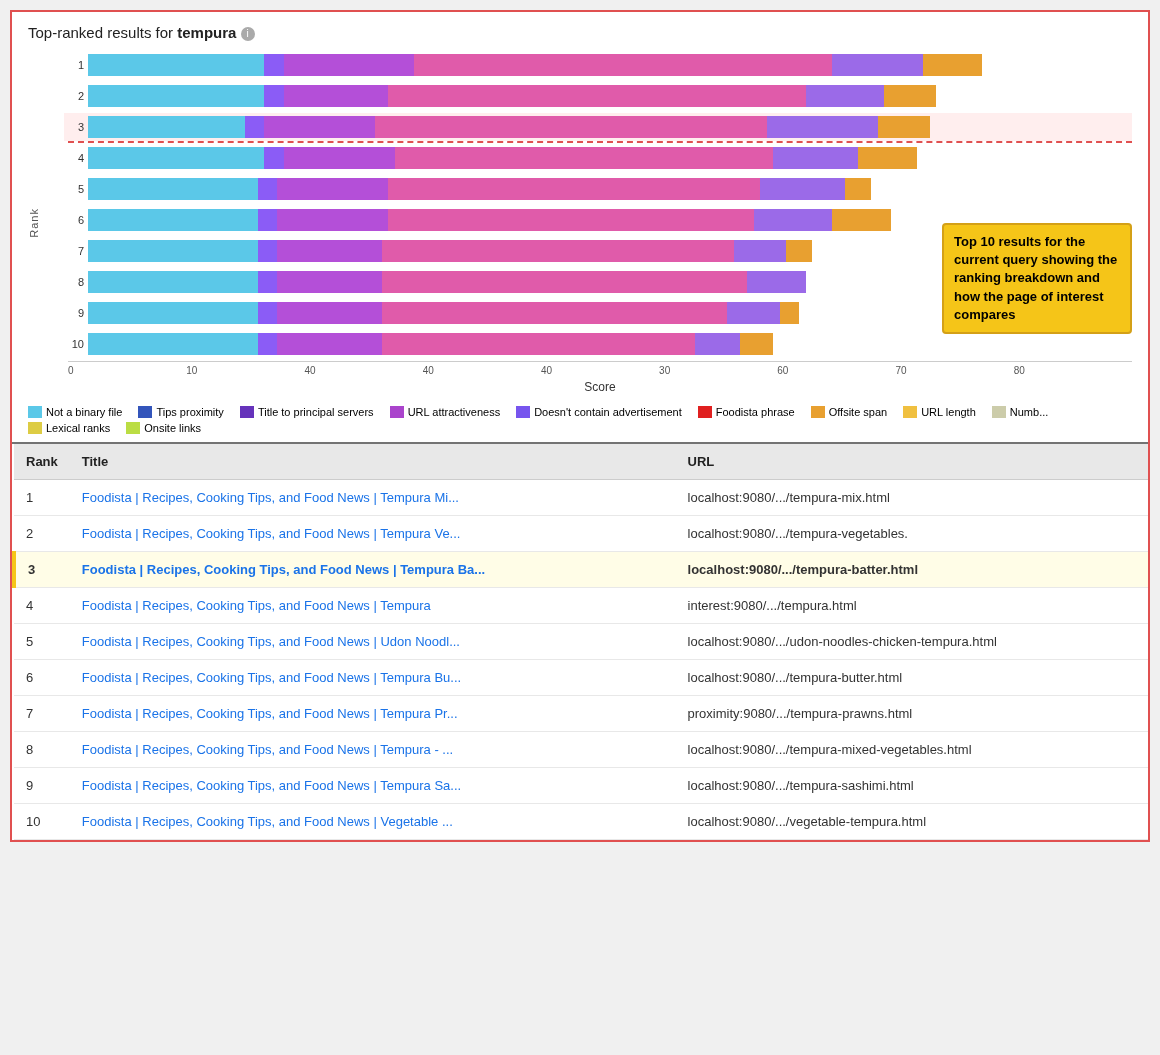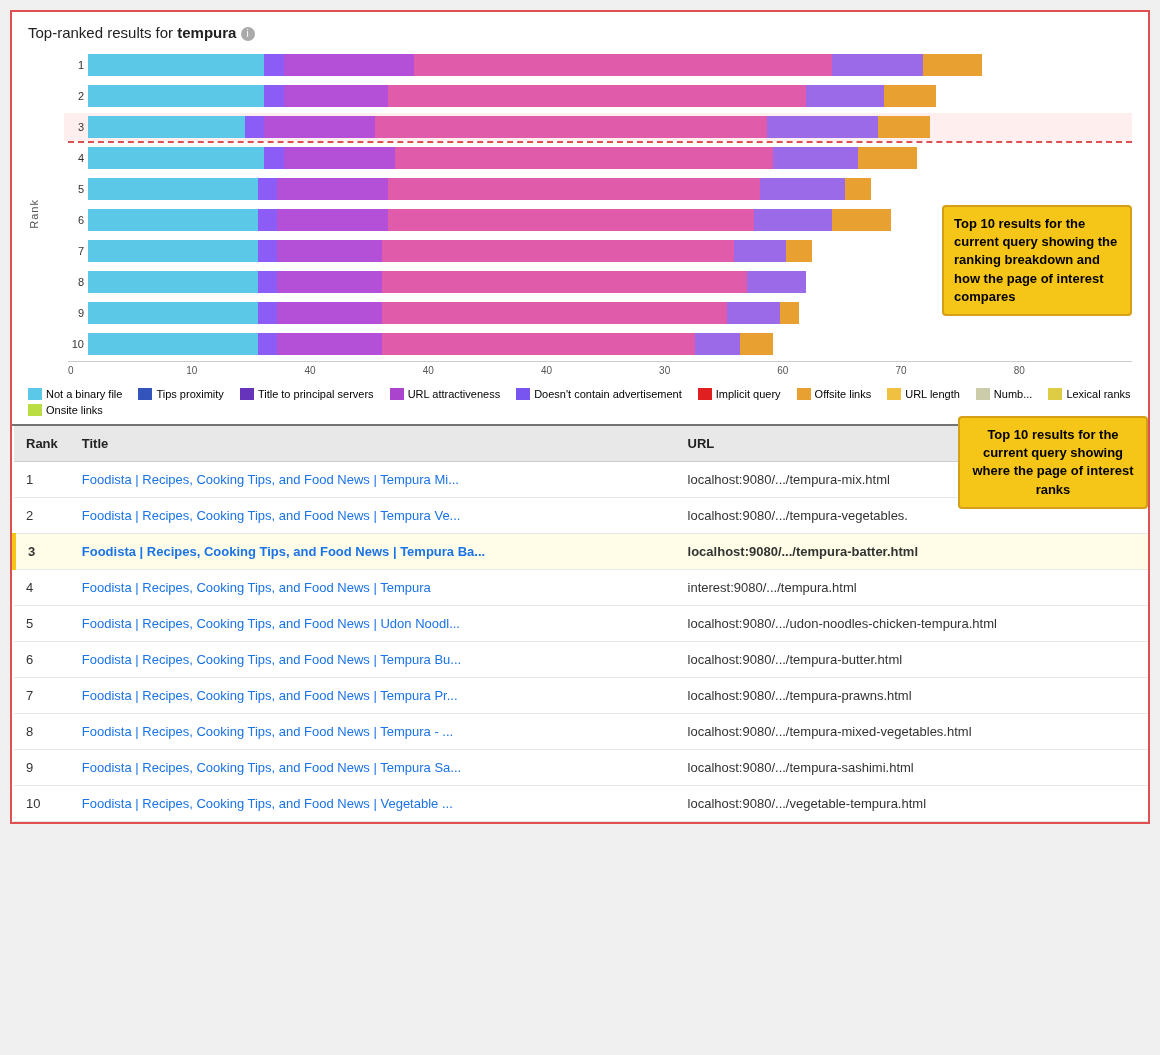--- a/index.html
+++ b/index.html
@@ -385,20 +385,21 @@
             <div class="x-tick">0</div>
             <div class="x-tick">10</div>
             <div class="x-tick">40</div>
             <div class="x-tick">40</div>
             <div class="x-tick">40</div>
             <div class="x-tick">30</div>
             <div class="x-tick">60</div>
             <div class="x-tick">70</div>
             <div class="x-tick">80</div>
           </div>
+        <div class="x-axis-label">Score</div>
       </div>
 
       <div class="tooltip-box tooltip-box-chart">
         <span>Top 10 results for the current query showing the ranking breakdown and how the page of interest compares</span>
       </div>
     </div>
 
     <div class="legend" id="legend">
 
     <div class="legend-item">
@@ -416,25 +417,25 @@
         <div class="legend-item">
           <span class="legend-color" style="background-color: rgb(170, 68, 204);"></span>
           <span>URL attractiveness</span>
         </div>
         <div class="legend-item">
           <span class="legend-color" style="background-color: rgb(119, 85, 238);"></span>
           <span>Doesn't contain advertisement</span>
         </div>
         <div class="legend-item">
           <span class="legend-color" style="background-color: rgb(224, 32, 32);"></span>
-          <span>Implicit query</span>
+          <span>Foodista phrase</span>
         </div>
         <div class="legend-item">
           <span class="legend-color" style="background-color: rgb(232, 160, 48);"></span>
-          <span>Offsite links</span>
+          <span>Offsite span</span>
         </div>
         <div class="legend-item">
           <span class="legend-color" style="background-color: rgb(240, 192, 64);"></span>
           <span>URL length</span>
         </div>
         <div class="legend-item">
           <span class="legend-color" style="background-color: rgb(204, 204, 170);"></span>
           <span>Numb...</span>
         </div>
         <div class="legend-item">
@@ -486,38 +487,35 @@
               <td class="url-cell">localhost:9080/.../udon-noodles-chicken-tempura.html</td>
             </tr>
             <tr>
               <td class="rank-cell">6</td>
               <td class="title-cell">Foodista | Recipes, Cooking Tips, and Food News | Tempura Bu...</td>
               <td class="url-cell">localhost:9080/.../tempura-butter.html</td>
             </tr>
             <tr>
               <td class="rank-cell">7</td>
               <td class="title-cell">Foodista | Recipes, Cooking Tips, and Food News | Tempura Pr...</td>
-              <td class="url-cell">localhost:9080/.../tempura-prawns.html</td>
+              <td class="url-cell">proximity:9080/.../tempura-prawns.html</td>
             </tr>
             <tr>
               <td class="rank-cell">8</td>
               <td class="title-cell">Foodista | Recipes, Cooking Tips, and Food News | Tempura - ...</td>
               <td class="url-cell">localhost:9080/.../tempura-mixed-vegetables.html</td>
             </tr>
             <tr>
               <td class="rank-cell">9</td>
               <td class="title-cell">Foodista | Recipes, Cooking Tips, and Food News | Tempura Sa...</td>
               <td class="url-cell">localhost:9080/.../tempura-sashimi.html</td>
             </tr>
             <tr>
               <td class="rank-cell">10</td>
               <td class="title-cell">Foodista | Recipes, Cooking Tips, and Food News | Vegetable ...</td>
               <td class="url-cell">localhost:9080/.../vegetable-tempura.html</td>
             </tr>
           </tbody>
       </table>
-      <div class="tooltip-box-table">
-        <span>Top 10 results for the current query showing where the page of interest ranks</span>
-      </div>
     </div>
   </div>
 
 </div>
 
 </body></html>

